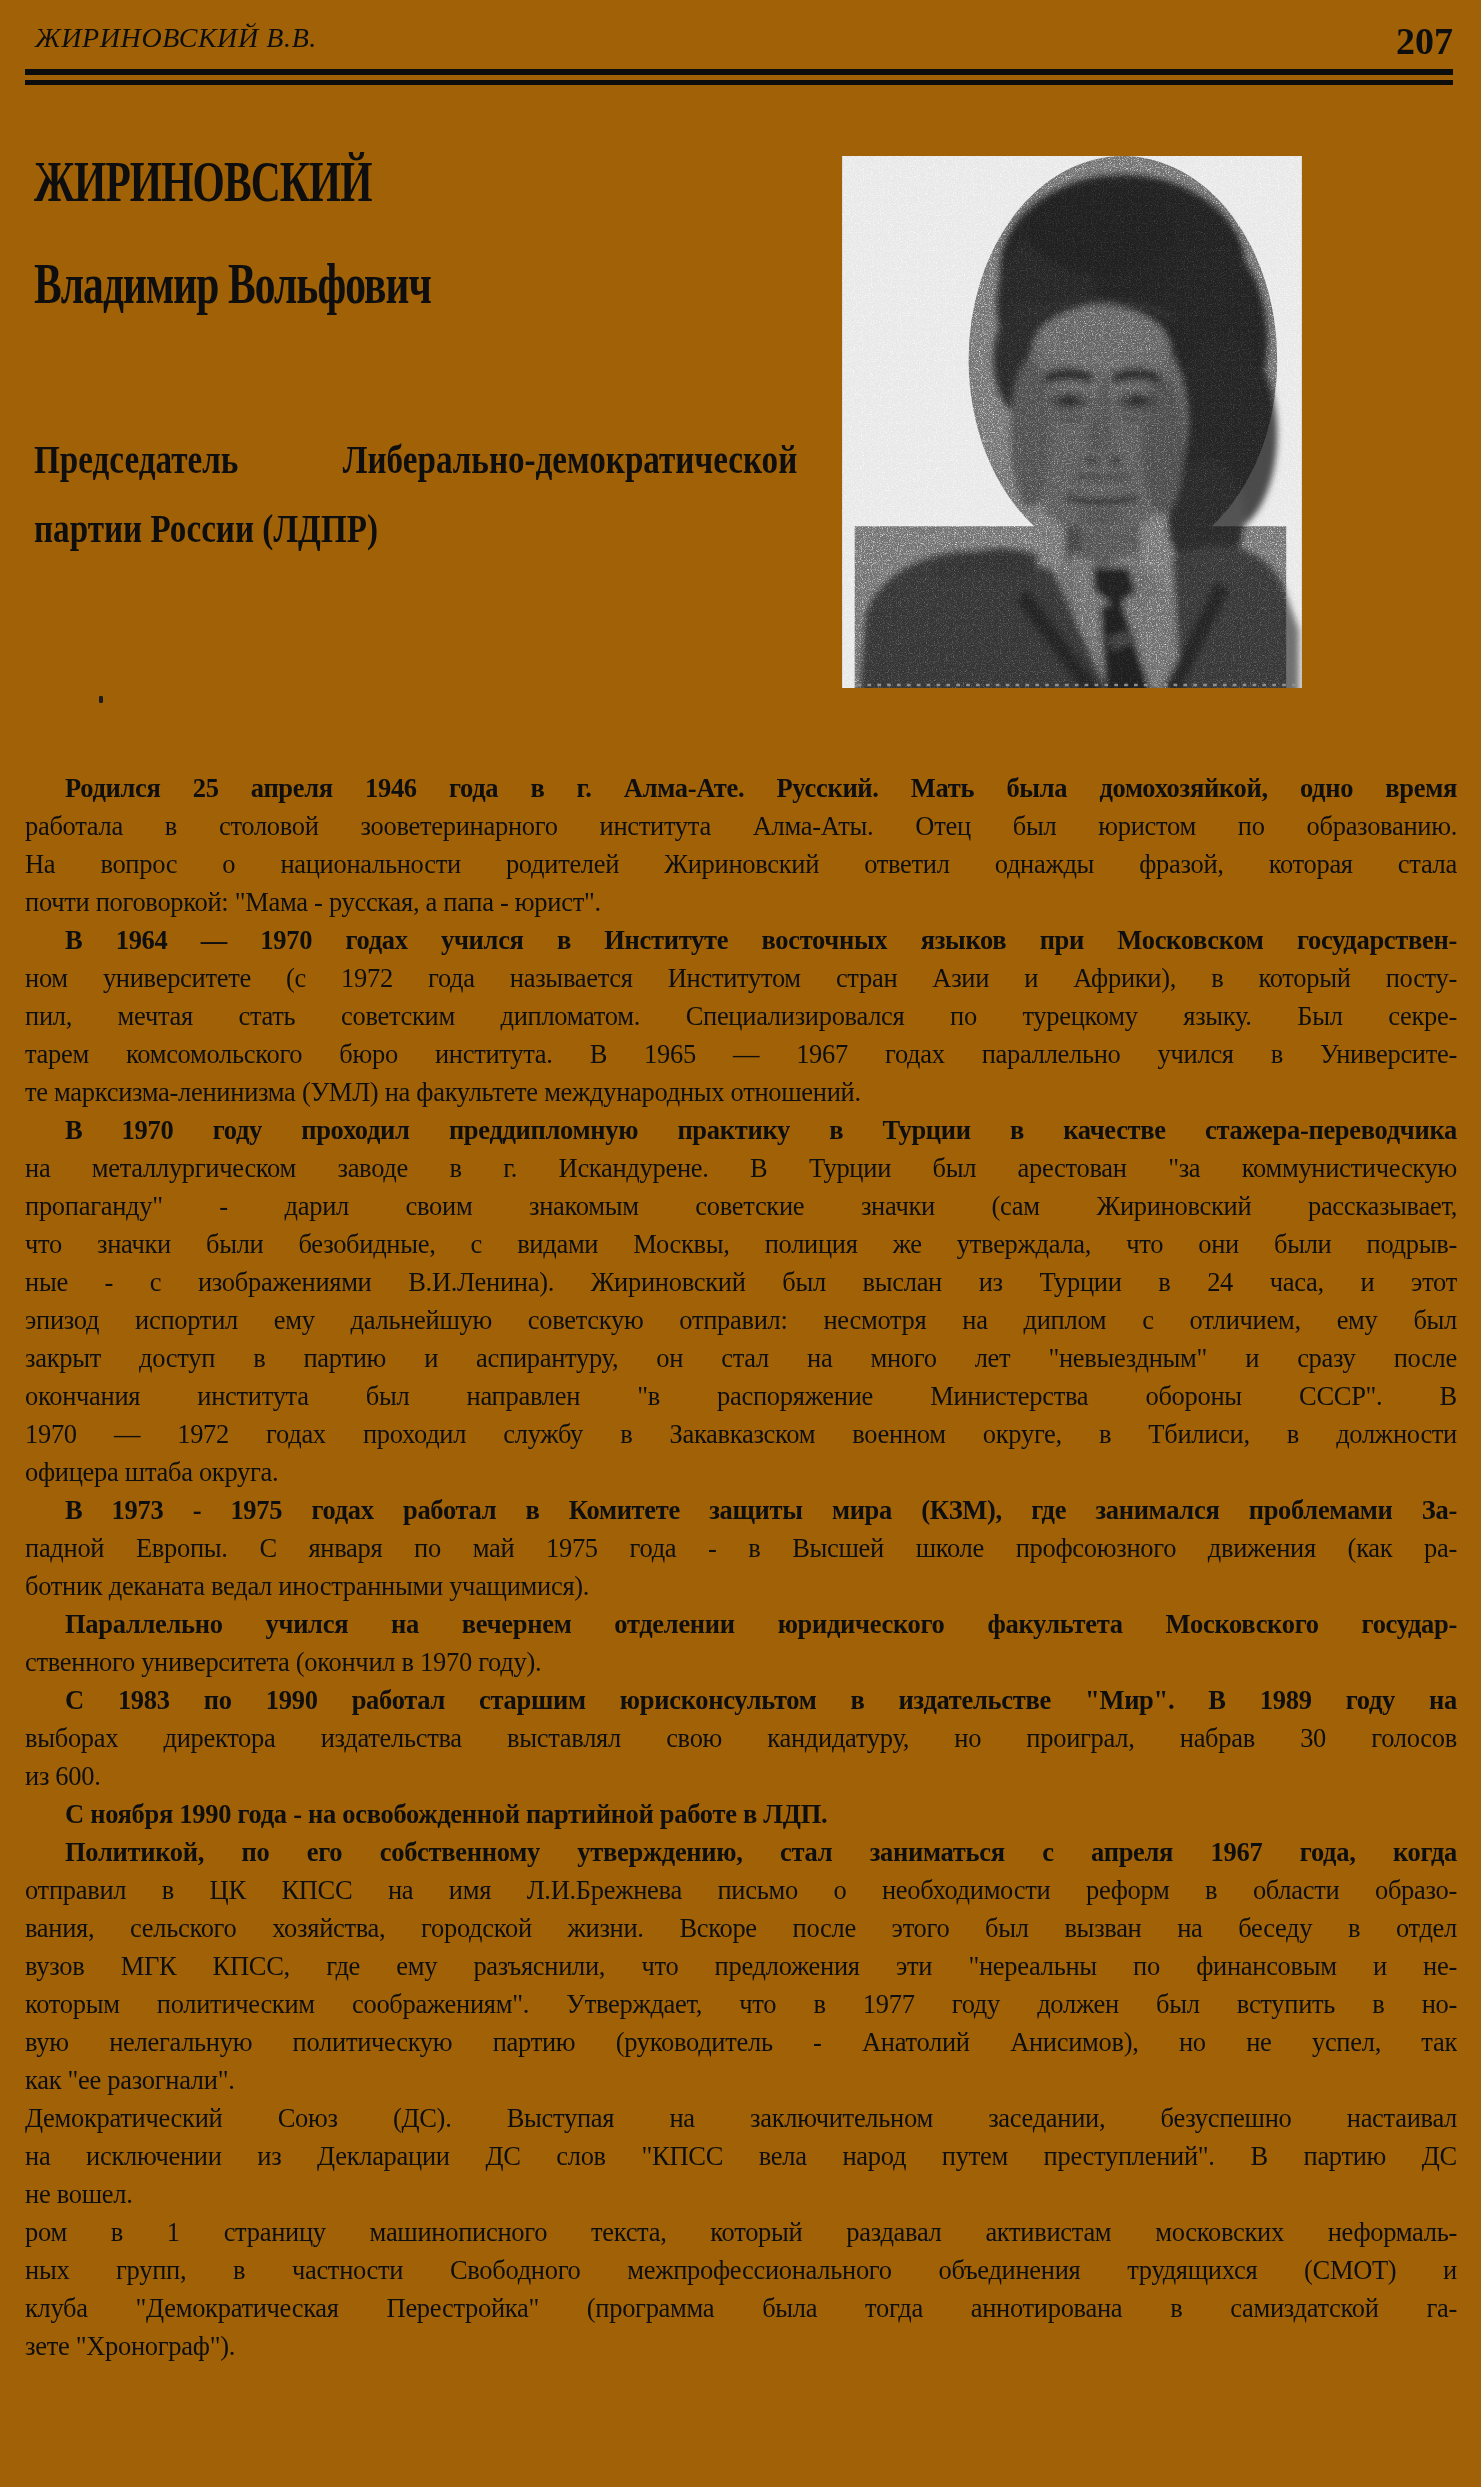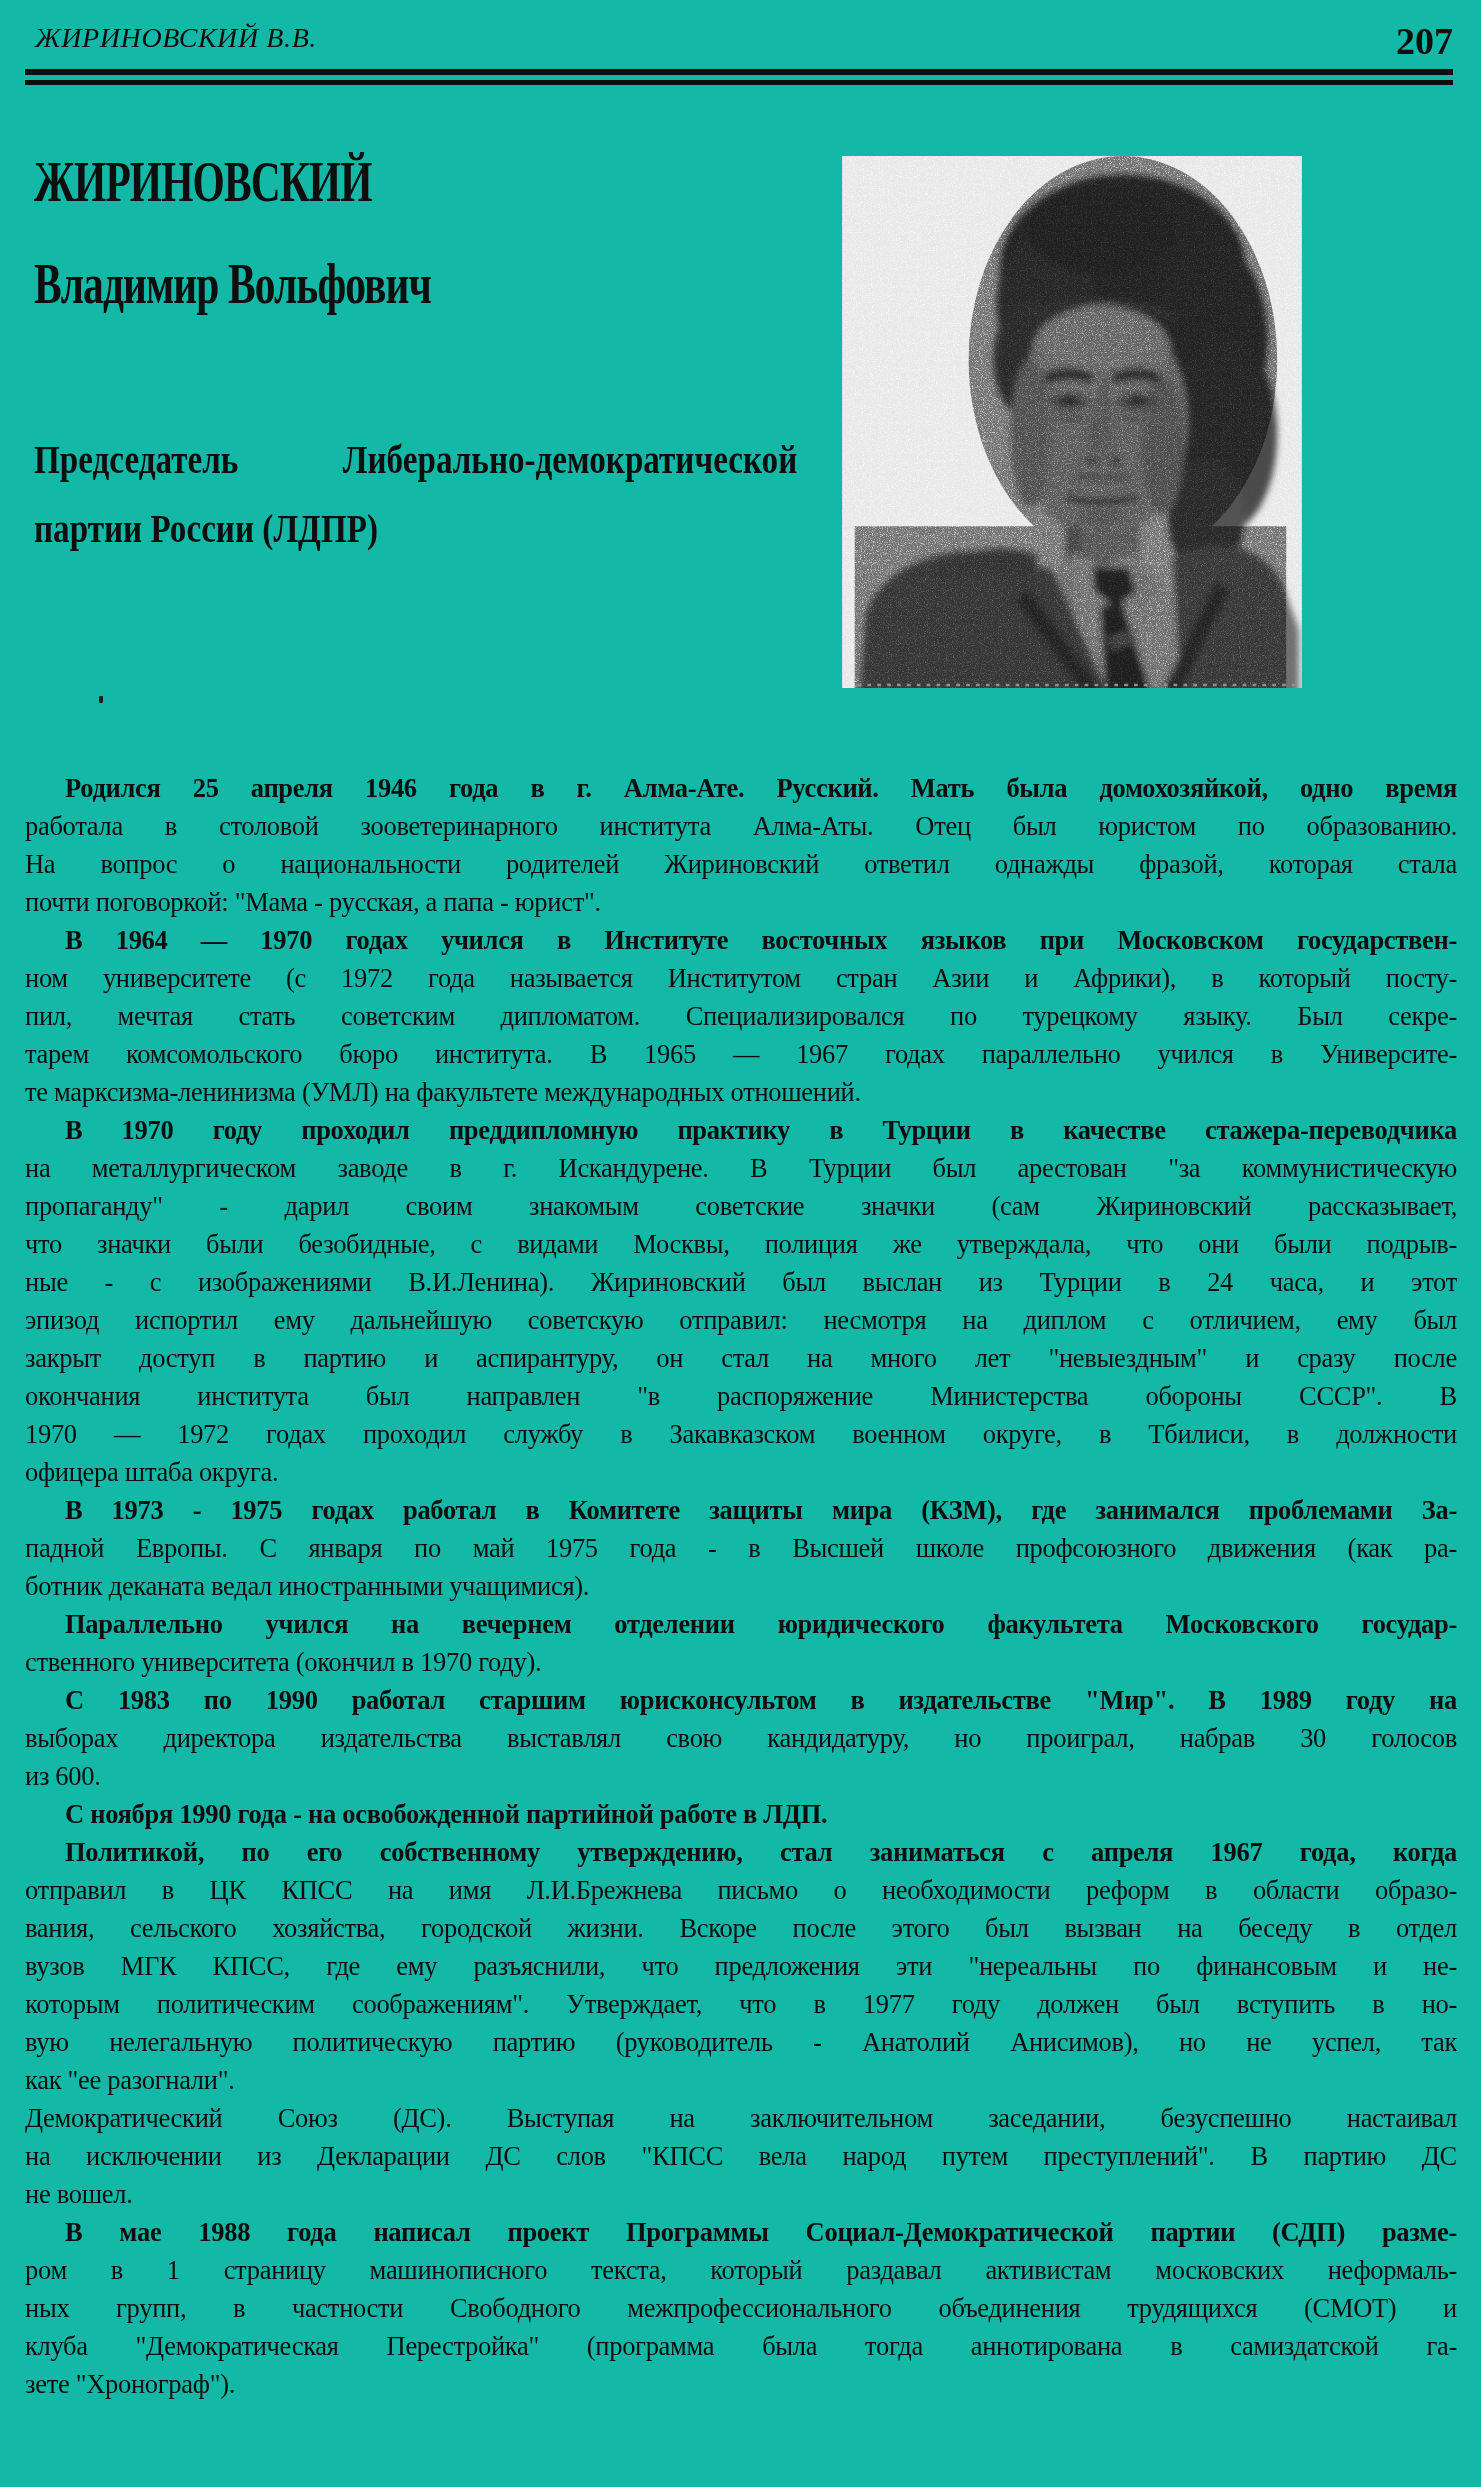--- a/index.html
+++ b/index.html
@@ -1,17 +1,17 @@
 <!DOCTYPE html>
 <html lang="ru" style="font-size:10px"><head>
 <meta charset="utf-8">
 <style>
   html,body{margin:0;padding:0;background:#ffffff;}
   .page{
-    position:relative; width:1481px; height:2487px; background:#14b8a6;
+    position:relative; width:1481px; height:2487px; background:#a16207;
     color:#0e0e0e; font-family:"Liberation Serif","DejaVu Serif",serif;
     overflow:hidden;
   }
   
   .running-title{
     position:absolute; left:35px; top:22px;
     font-style:italic; font-size:28px; letter-spacing:0.6px; white-space:nowrap;
   }
   .page-number{
     position:absolute; right:28px; top:18.5px;
@@ -201,21 +201,20 @@
       <div class="bline indent">Политикой, по его собственному утверждению, стал заниматься с апреля 1967 года, когда</div>
       <div class="bline">отправил в ЦК КПСС на имя Л.И.Брежнева письмо о необходимости реформ в области образо-</div>
       <div class="bline">вания, сельского хозяйства, городской жизни. Вскоре после этого был вызван на беседу в отдел</div>
       <div class="bline">вузов МГК КПСС, где ему разъяснили, что предложения эти "нереальны по финансовым и не-</div>
       <div class="bline">которым политическим соображениям". Утверждает, что в 1977 году должен был вступить в но-</div>
       <div class="bline">вую нелегальную политическую партию (руководитель - Анатолий Анисимов), но не успел, так</div>
       <div class="bline endline">как "ее разогнали".</div>
       <div class="bline">Демократический Союз (ДС). Выступая на заключительном заседании, безуспешно настаивал</div>
       <div class="bline">на исключении из Декларации ДС слов "КПСС вела народ путем преступлений". В партию ДС</div>
       <div class="bline endline">не вошел.</div>
-      <div class="bline indent">В мае 1988 года написал проект Программы Социал-Демократической партии (СДП) разме-</div>
       <div class="bline">ром в 1 страницу машинописного текста, который раздавал активистам московских неформаль-</div>
       <div class="bline">ных групп, в частности Свободного межпрофессионального объединения трудящихся (СМОТ) и</div>
       <div class="bline">клуба "Демократическая Перестройка" (программа была тогда аннотирована в самиздатской га-</div>
       <div class="bline endline">зете "Хронограф").</div>
     </main>
 
 </div>
 
 
 </body></html>

